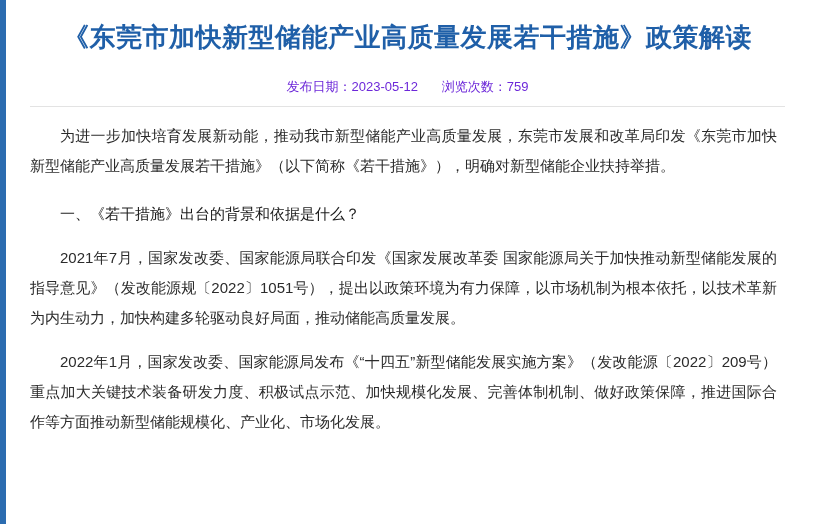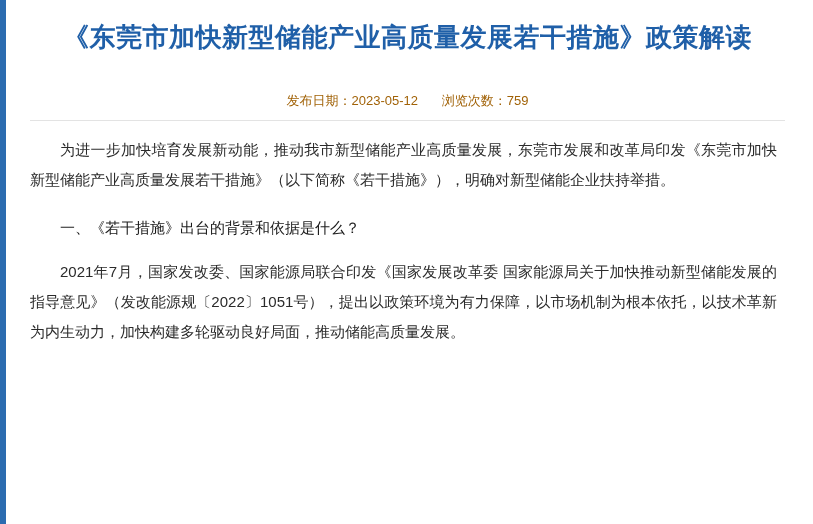--- a/index.html
+++ b/index.html
@@ -39,24 +39,24 @@
   .doc-title {
     margin: 18px 0 0 0;
     text-align: center;
     font-size: 26px;
     line-height: 38px;
     font-weight: bold;
     color: #1f5fa8;
     letter-spacing: 0.5px;
   }
   .meta-row {
-    margin-top: 36px;
+    margin-top: 22px;
     text-align: center;
     font-size: 13px;
-    color: #a16207;
+    color: #6d28d9;
   }
   .meta-row span {
     margin: 0 10px;
   }
   .divider {
     margin: 10px auto 0 auto;
     width: 100%;
     height: 1px;
     background: #e3e3e3;
   }
@@ -106,19 +106,20 @@
 
     <div class="divider"></div>
 
     <div class="body-text">
       <p class="para">为进一步加快培育发展新动能，推动我市新型储能产业高质量发展，东莞市发展和改革局印发《东莞市加快新型储能产业高质量发展若干措施》（以下简称《若干措施》），明确对新型储能企业扶持举措。</p>
 
       <p class="para-heading">一、《若干措施》出台的背景和依据是什么？</p>
 
       <p class="para">2021年7月，国家发改委、国家能源局联合印发《国家发展改革委 国家能源局关于加快推动新型储能发展的指导意见》（发改能源规〔2022〕1051号），提出以政策环境为有力保障，以市场机制为根本依托，以技术革新为内生动力，加快构建多轮驱动良好局面，推动储能高质量发展。</p>
 
+      <p class="para">2022年1月，国家发改委、国家能源局发布《“十四五”新型储能发展实施方案》（发改能源〔2022〕209号）重点加大关键技术装备研发力度、积极试点示范、加快规模化发展、完善体制机制、做好政策保障，推进国际合作等方面推动新型储能规模化、产业化、市场化发展。</p>
     </div>
 
   </div>
 
   <div class="scrollbar-track"></div>
 
 </div>
 
 </body></html>

